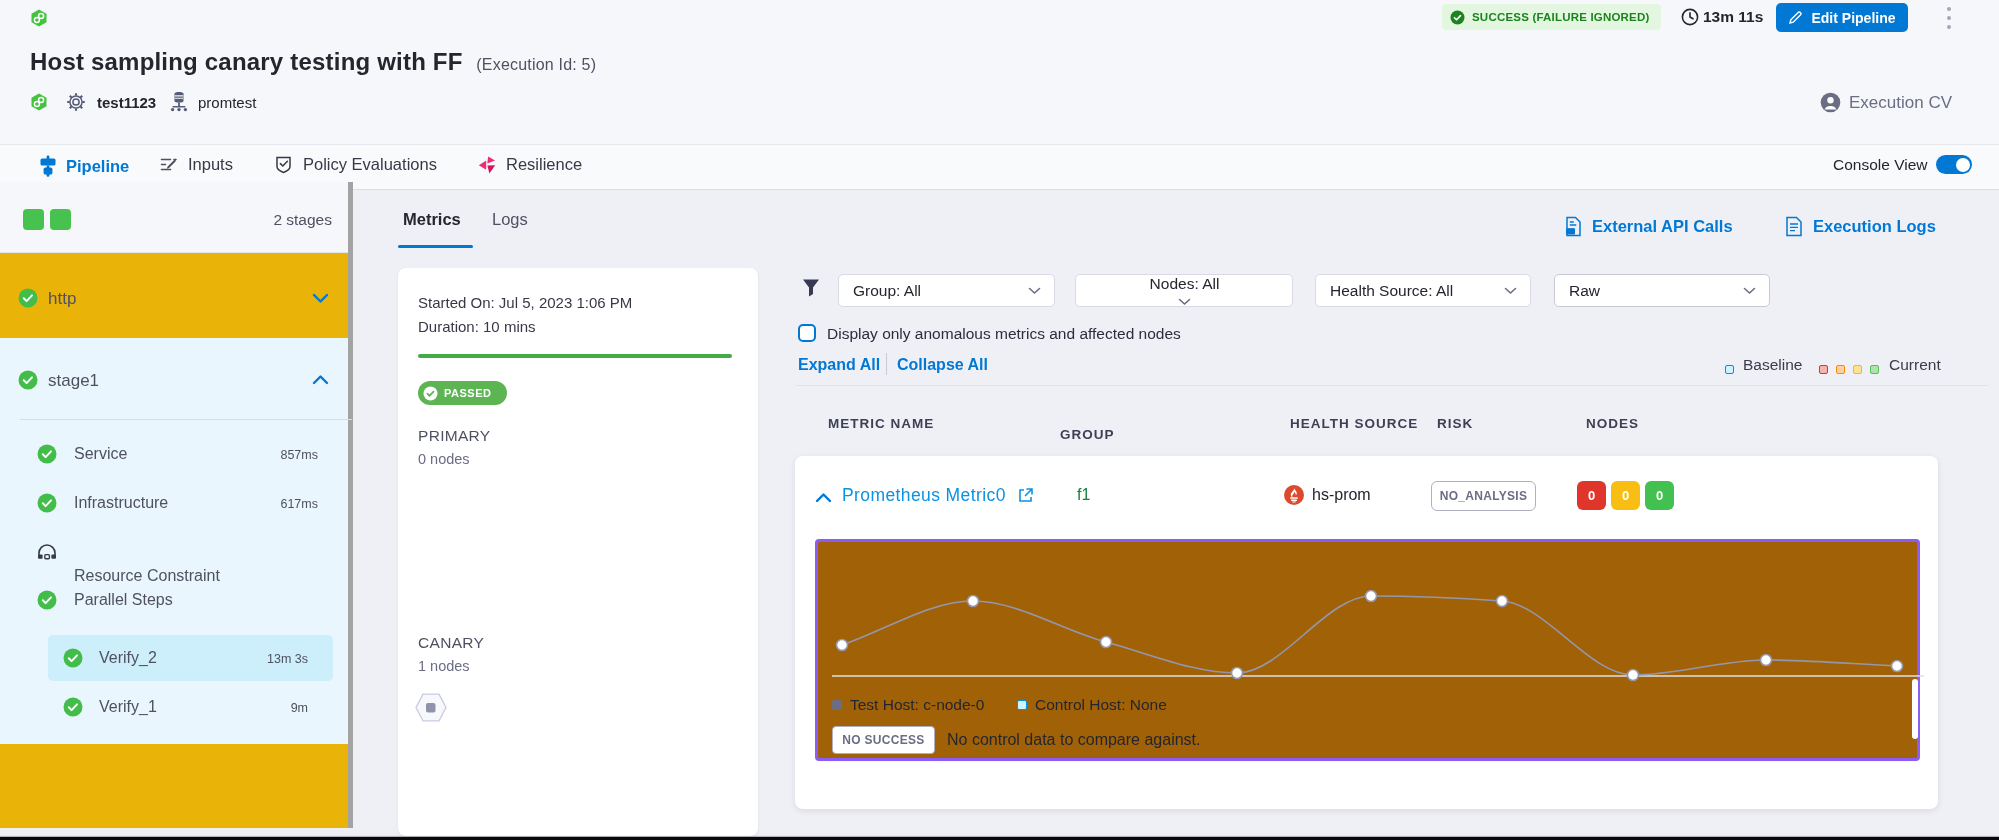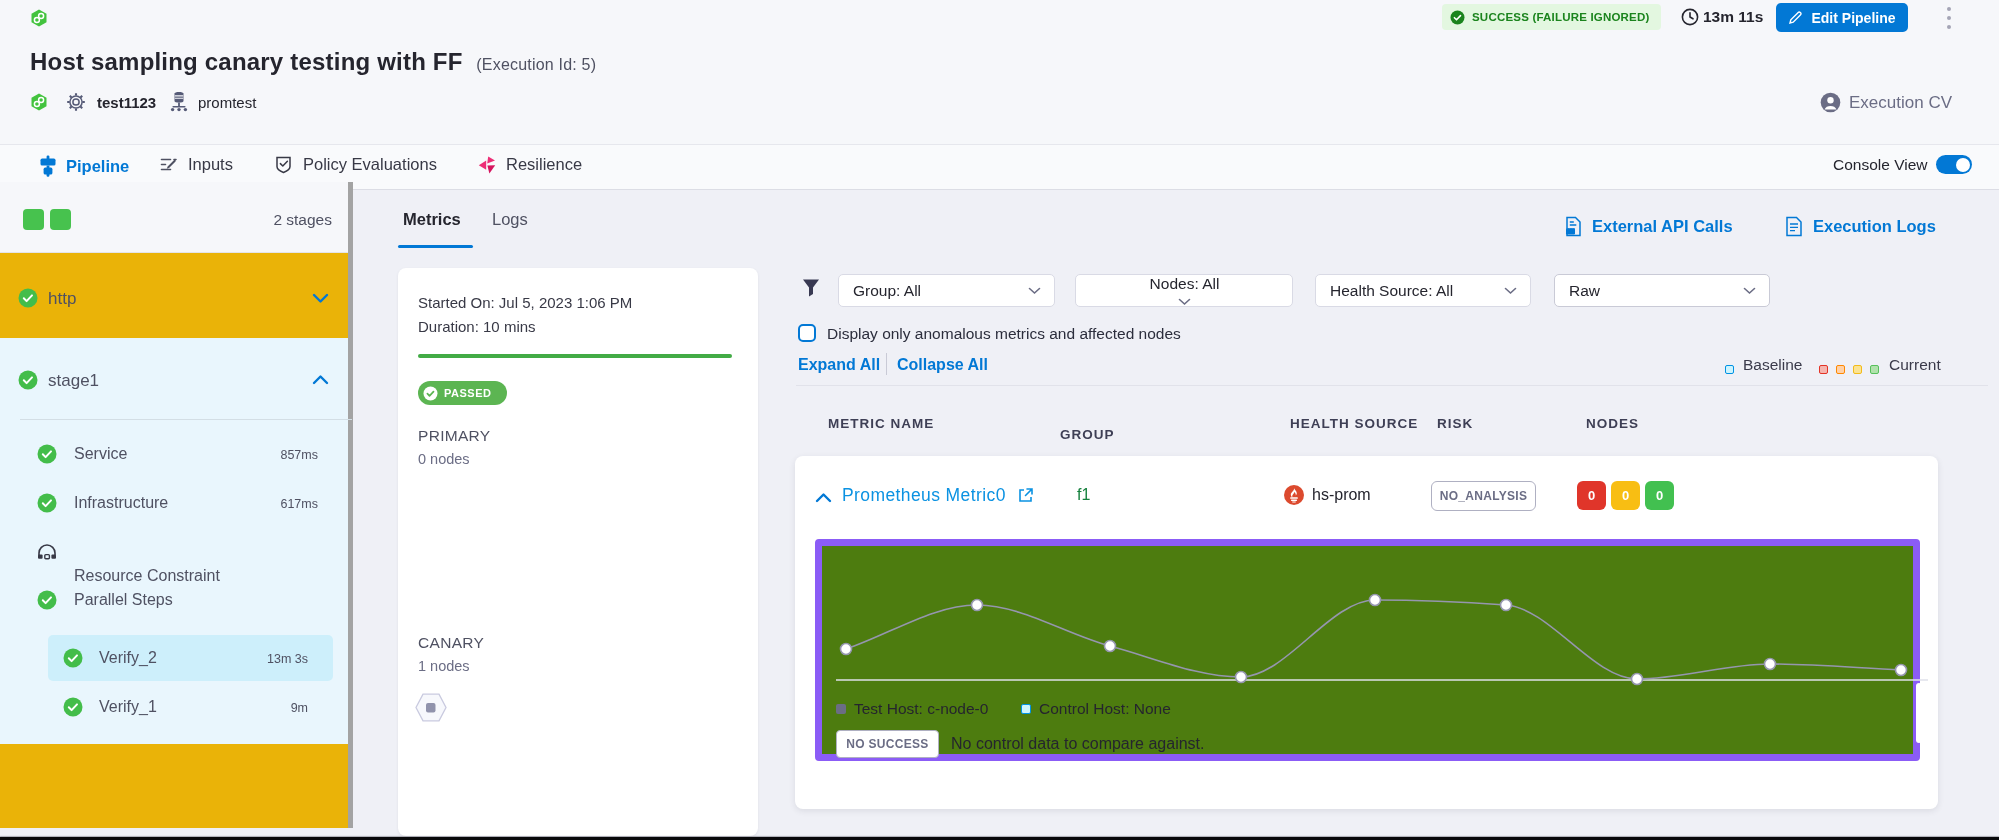--- a/index.html
+++ b/index.html
@@ -29,21 +29,21 @@
 #sidebar { position:absolute; left:0; top:182px; width:353px; height:646px; background:#eab308; border-right:5px solid #a3a3a3; }
 #sb-top { position:absolute; left:0; top:0; width:100%; height:71px; background:#F6F7FA; border-bottom:1px solid #E3E4EA; }
 .gsq { position:absolute; top:27px; width:21px; height:21px; border-radius:4px; background:#47C24E; }
 #stage1sec { position:absolute; left:0; top:156px; width:100%; height:406px; background:#E9F6FD; }
 .sbrow-label { font-size:17px; color:#4F5162; }
 .sbitem { font-size:16px; color:#4F5162; }
 .sbtime { font-size:12.5px; color:#4F5162; }
 
 #leftcard { position:absolute; left:398px; top:268px; width:360px; height:568px; background:#fff; border-radius:8px; box-shadow:0 1px 3px rgba(40,41,61,0.08); }
 #rowcard { position:absolute; left:795px; top:456px; width:1143px; height:353px; background:#fff; border-radius:8px; box-shadow:0 2px 6px rgba(40,41,61,0.10); }
-#chartpanel { position:absolute; left:20px; top:83px; width:1105px; height:222px; background:#4d7c0f; border:7px solid #8b5cf6; border-radius:4px; }
+#chartpanel { position:absolute; left:20px; top:83px; width:1105px; height:222px; background:#a16207; border:3px solid #8b5cf6; border-radius:4px; }
 .ddown { position:absolute; top:274px; height:33px; background:#FFFFFF; border:1px solid #D9DAE5; border-radius:5px; display:flex; align-items:center; justify-content:space-between; padding:0 13px 0 14px; font-size:15.5px; color:#25252E; }
 .bluelink { color:#0278D5; font-weight:bold; font-size:16.5px; }
 .legend-sq { display:inline-block; width:9px; height:9px; border-radius:2px; vertical-align:-1px; }
 .thead { position:absolute; top:416px; font-size:13.5px; font-weight:bold; color:#3E3F55; letter-spacing:1px; }
 .numbox { position:absolute; top:481px; width:29px; height:29px; border-radius:6px; color:#fff; font-size:13px; font-weight:bold; display:flex; align-items:center; justify-content:center; }
 .noan { border:1px solid #AFB0C2; border-radius:6px; color:#6B6D85; font-size:12px; font-weight:bold; letter-spacing:0.3px; display:flex; align-items:center; justify-content:center; background:#fff; }
 #blackbar { position:absolute; left:0; top:837px; width:1999px; height:3px; background:#08080A; box-shadow:0 -1px 1px rgba(90,90,100,0.45); }
 </style>
 </head>
 <body>

